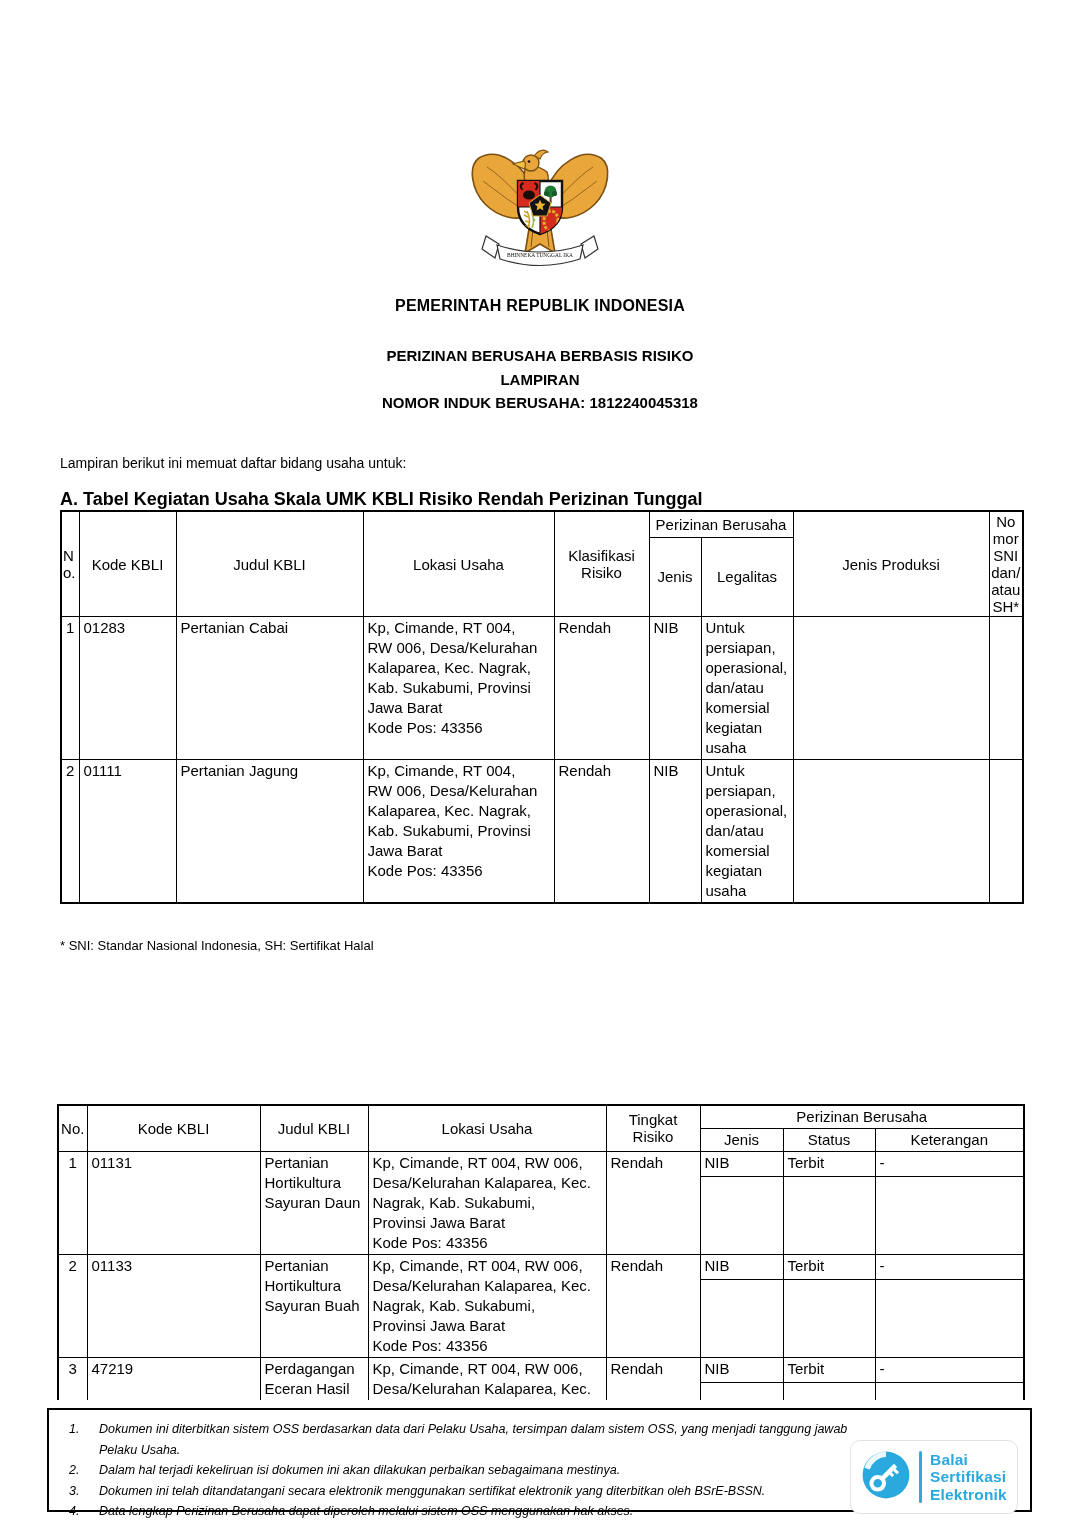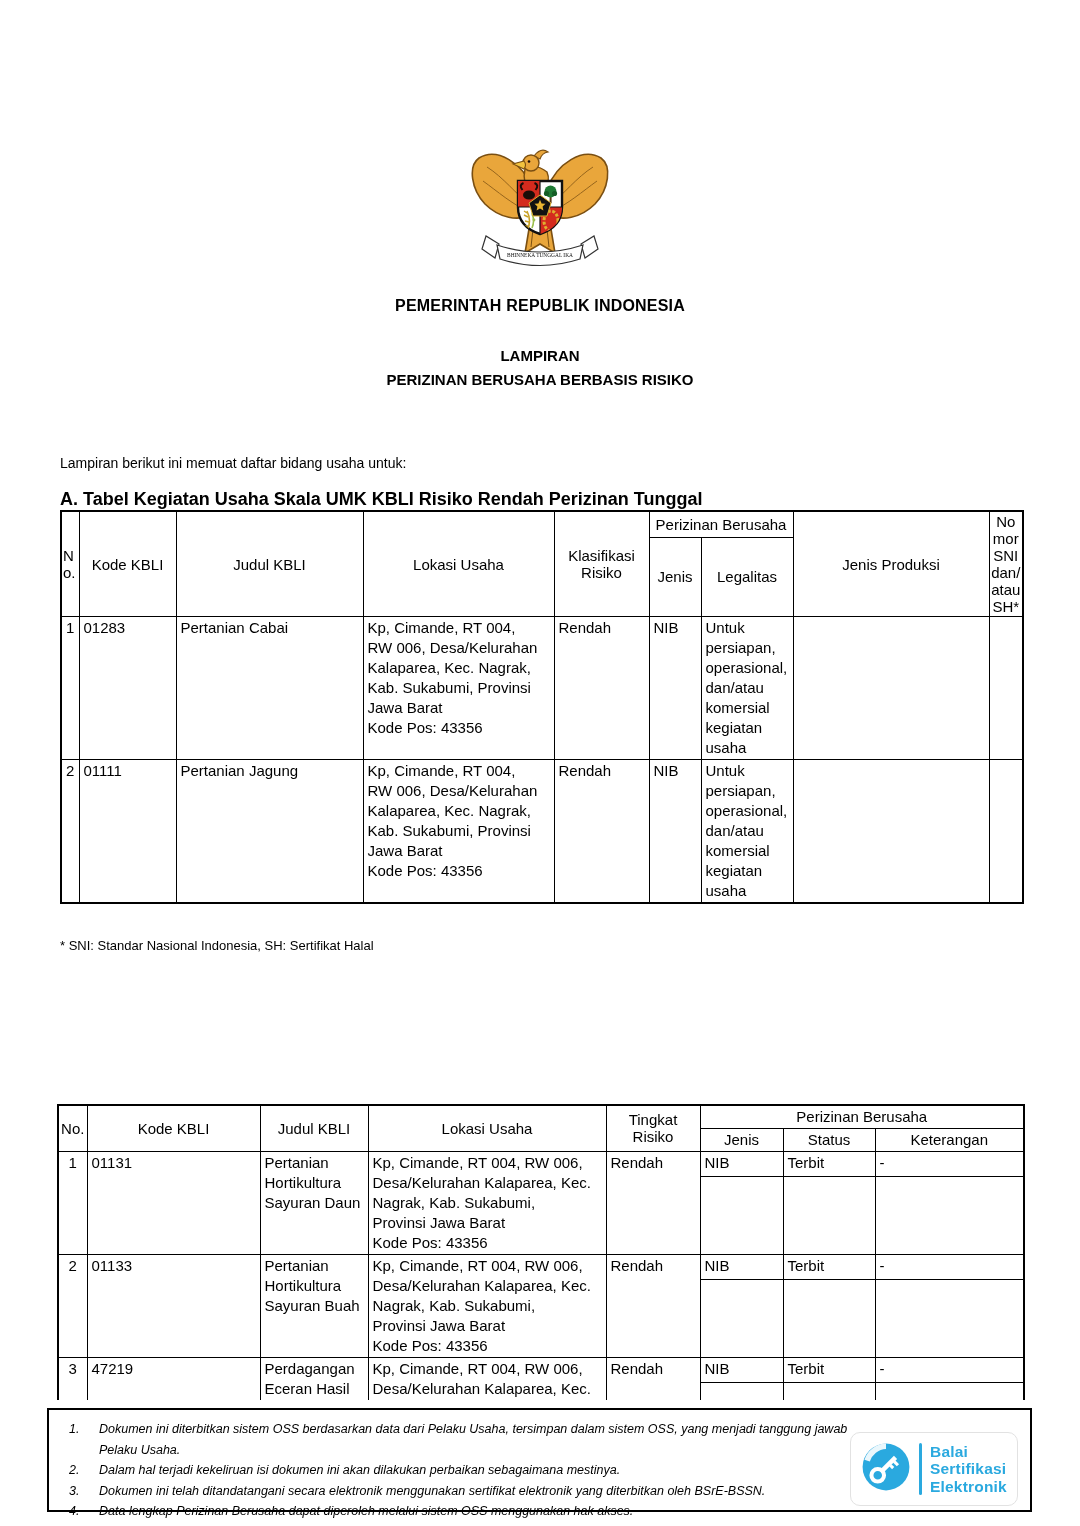--- a/index.html
+++ b/index.html
@@ -41,21 +41,21 @@
   .rowb-bot-last td { height:60px; }
 
   .footnote { position:absolute; top:938px; left:60px; font-size:13px; }
 
   .footer-box { position:absolute; top:1408px; left:47px; width:985px; height:104px; border:2.5px solid #000; }
   .notes { position:absolute; top:9px; left:20px; width:800px; font-size:12.5px; font-style:italic; line-height:20.5px; }
   .note-row { display:flex; }
   .note-num { width:30px; flex:0 0 30px; }
   .note-text { flex:1; }
 
-  .bse-logo { position:absolute; top:22px; right:12px; width:168px; height:74px; background:#fff;
+  .bse-logo { position:absolute; top:30px; right:12px; width:168px; height:74px; background:#fff;
               border:1px solid #e2e2e2; border-radius:10px; display:flex; align-items:center; padding:6px 8px; }
   .bse-divider { width:3px; height:52px; background:#2aa9df; margin:0 8px 0 6px; border-radius:2px; }
   .bse-text { font-weight:bold; font-size:15.5px; line-height:17.5px; color:#2aa9df; letter-spacing:0.2px; }
 </style>
 </head>
 <body>
 
 <div class="page">
 
   <div class="emblem">
@@ -115,22 +115,23 @@
 
       <path d="M34,119 l-13,-8 l-4,13 l13,9 Z" fill="#fff" stroke="#333" stroke-width="1.2"></path>
       <path d="M116,119 l13,-8 l4,13 l-13,9 Z" fill="#fff" stroke="#333" stroke-width="1.2"></path>
       <path d="M32,120 Q75,134 118,120 L115,134 Q75,147 35,134 Z" fill="#fff" stroke="#333" stroke-width="1.2"></path>
       <text x="75" y="131.5" text-anchor="middle" font-size="5.4" fill="#111" font-family="Liberation Serif, serif">BHINNEKA TUNGGAL IKA</text>
     </svg>
   </div>
 
   <div class="gov-title">PEMERINTAH REPUBLIK INDONESIA</div>
   <div class="doc-titles">
+    <div>PERIZINAN BERUSAHA BERBASIS RISIKO</div>
     <div>LAMPIRAN</div>
-    <div>PERIZINAN BERUSAHA BERBASIS RISIKO</div>
+    <div>NOMOR INDUK BERUSAHA: 1812240045318</div>
   </div>
 
   <div class="intro">Lampiran berikut ini memuat daftar bidang usaha untuk:</div>
 
   <div class="sec-title sec-a">A. Tabel Kegiatan Usaha Skala UMK KBLI Risiko Rendah Perizinan Tunggal</div>
 
   <table class="tbl tbl-a">
     <colgroup>
       <col style="width:18px">
         <col style="width:97px">

